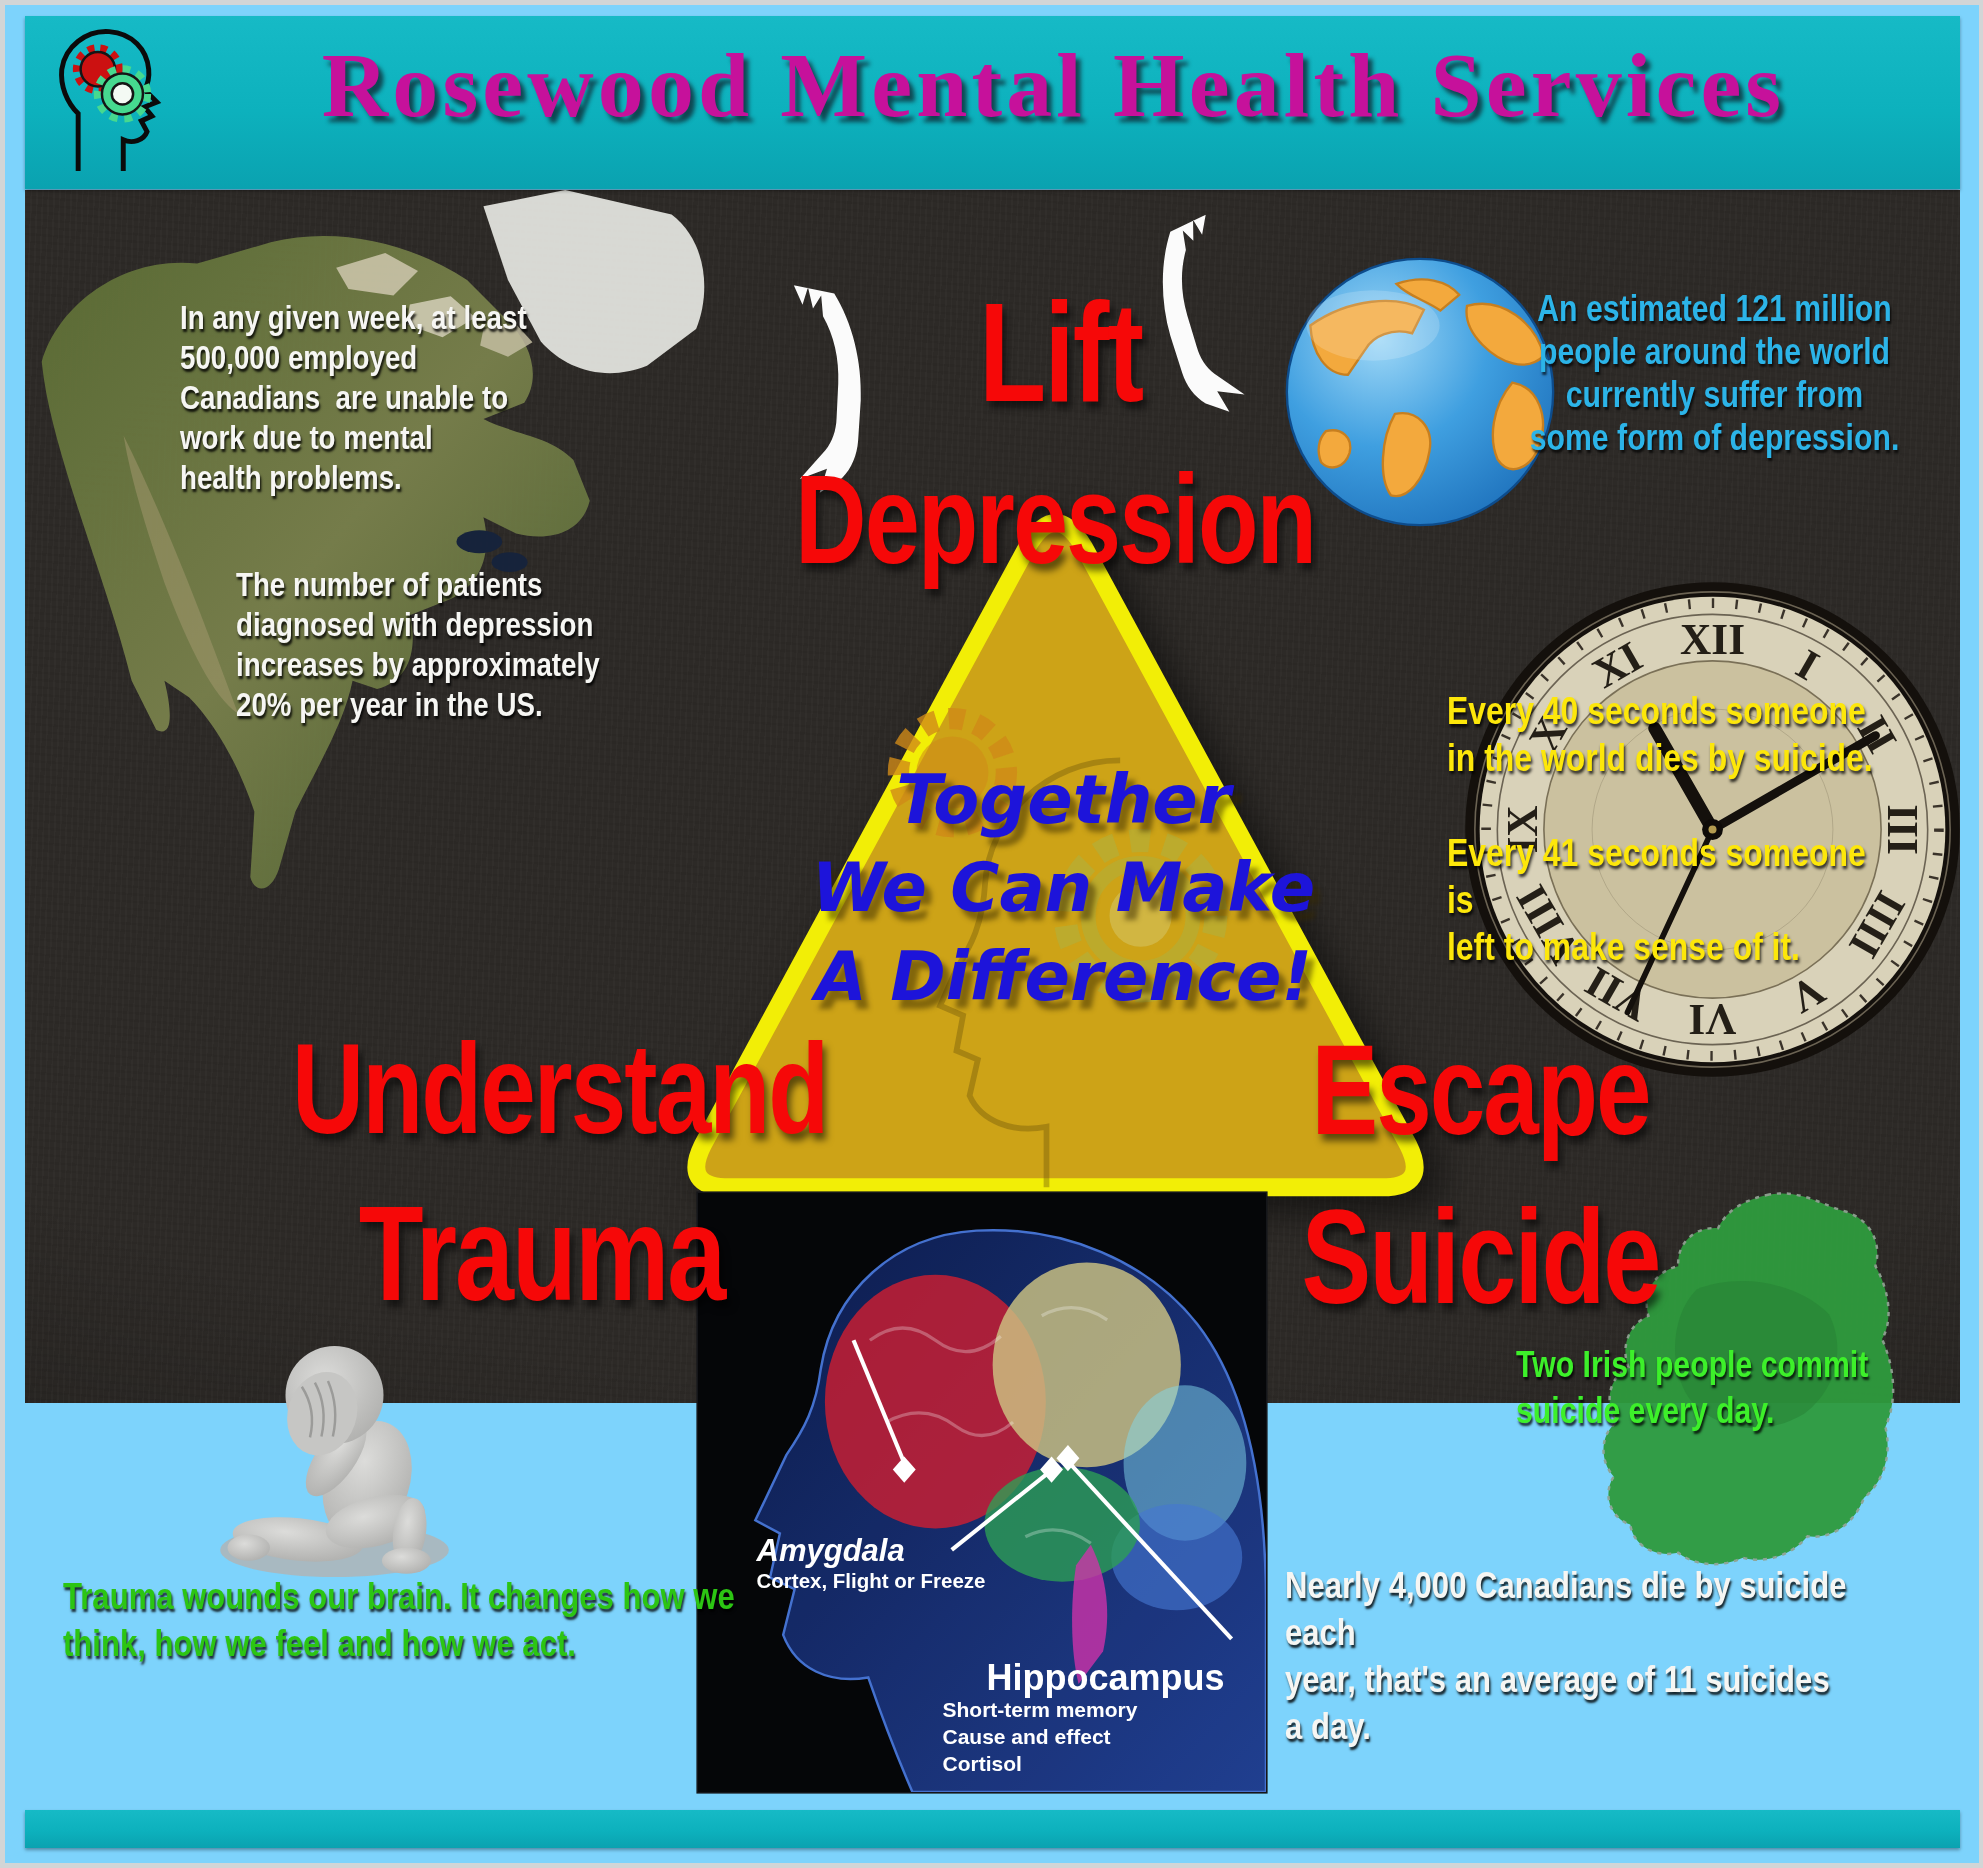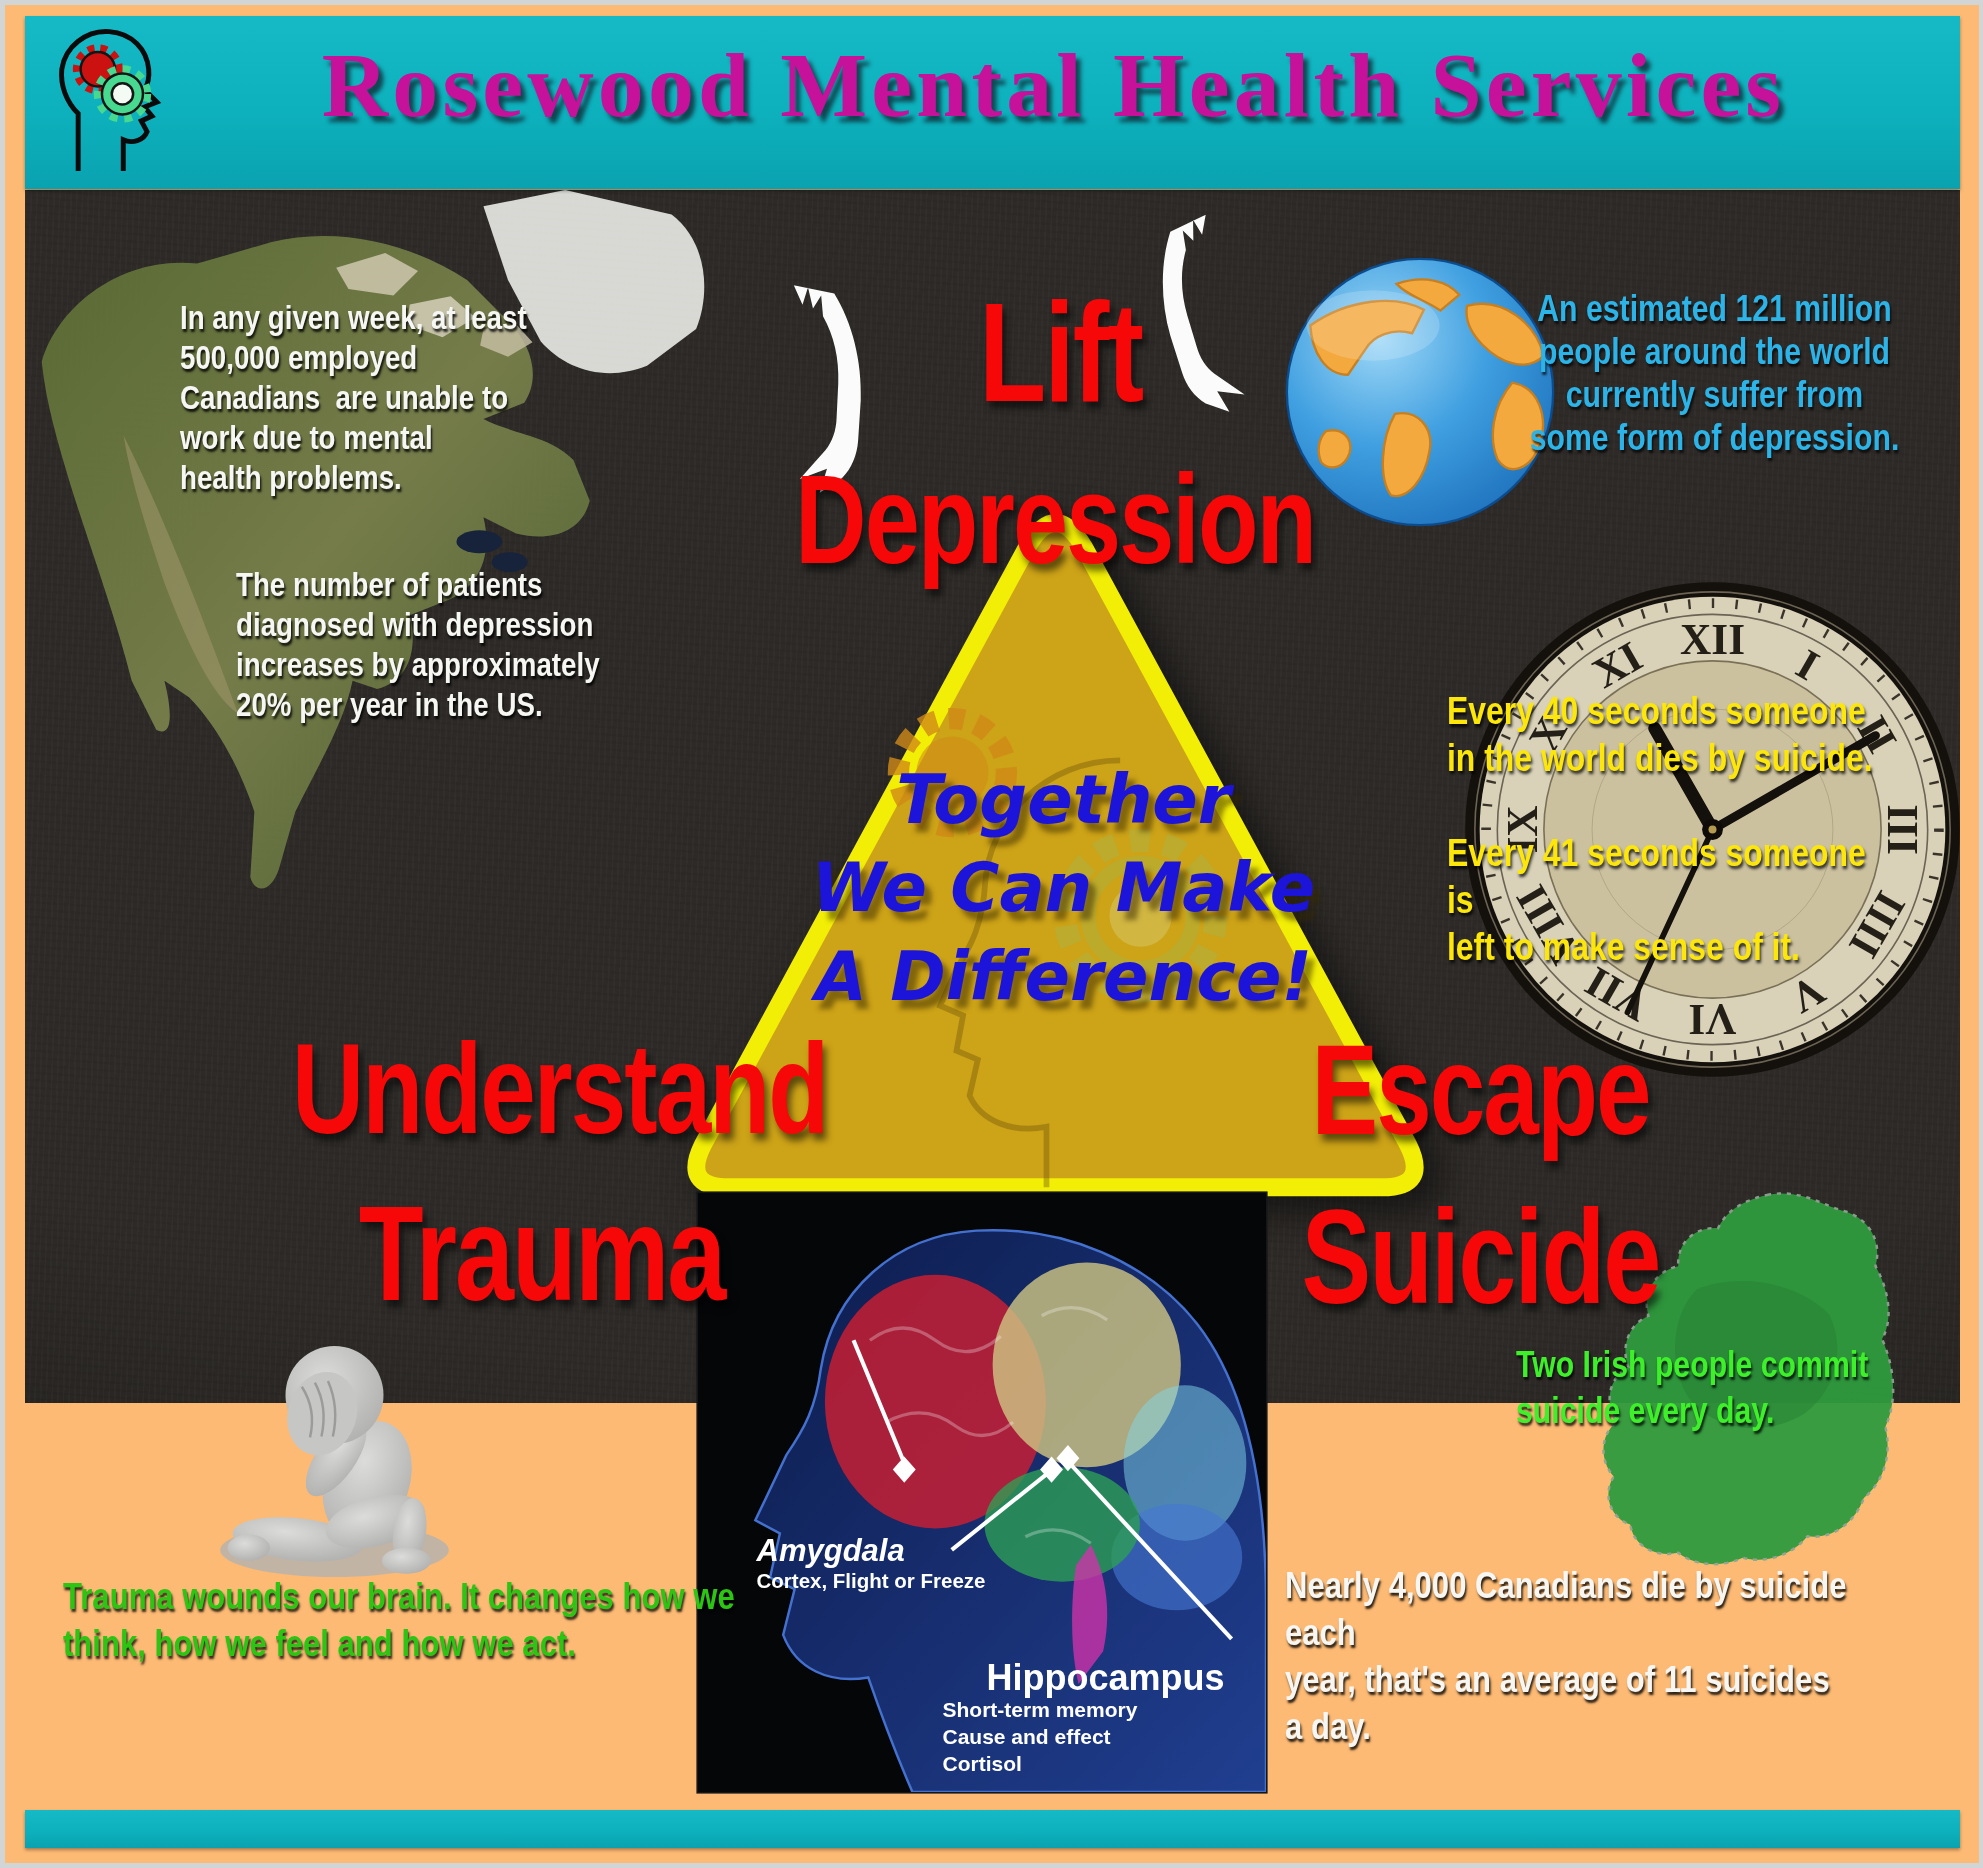--- a/index.html
+++ b/index.html
@@ -1,16 +1,16 @@
 <!DOCTYPE html>
 <html style="font-size:13px"><head>
 <meta charset="utf-8">
 <style>
   html,body{margin:0;padding:0;background:#e9e9e9;}
-  .canvas{position:relative;width:1984px;height:1868px;background:#fdba74;overflow:hidden;
+  .canvas{position:relative;width:1984px;height:1868px;background:#7dd3fc;overflow:hidden;
           font-family:"Liberation Sans",sans-serif;}
   .frame{position:absolute;inset:0;border:5.7px solid #d2d5d6;pointer-events:none;z-index:50;}
   .abs{position:absolute;}
 
   .tealbar{background:linear-gradient(180deg,#16bac6 0%,#0db1bd 55%,#0aa2b0 100%);
            box-shadow:0 1.6px 3.3px rgba(0,0,0,.35);}
   .header{left:24.5px;top:16.4px;width:1935px;height:173px;z-index:2;}
   .footer{left:24.5px;top:1810px;width:1935px;height:38px;z-index:2;}
 
   .title{left:24.5px;top:39px;width:1935px;text-align:center;padding-left:123px;box-sizing:border-box;

